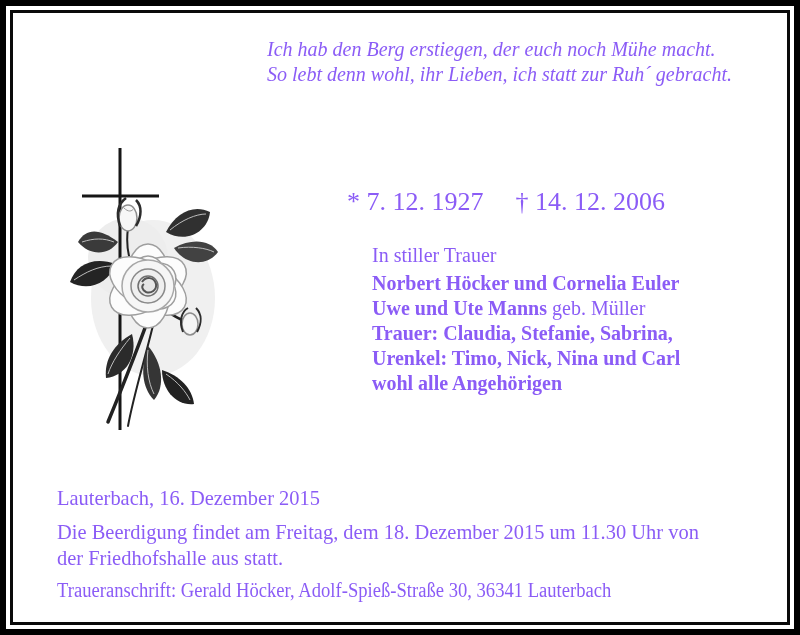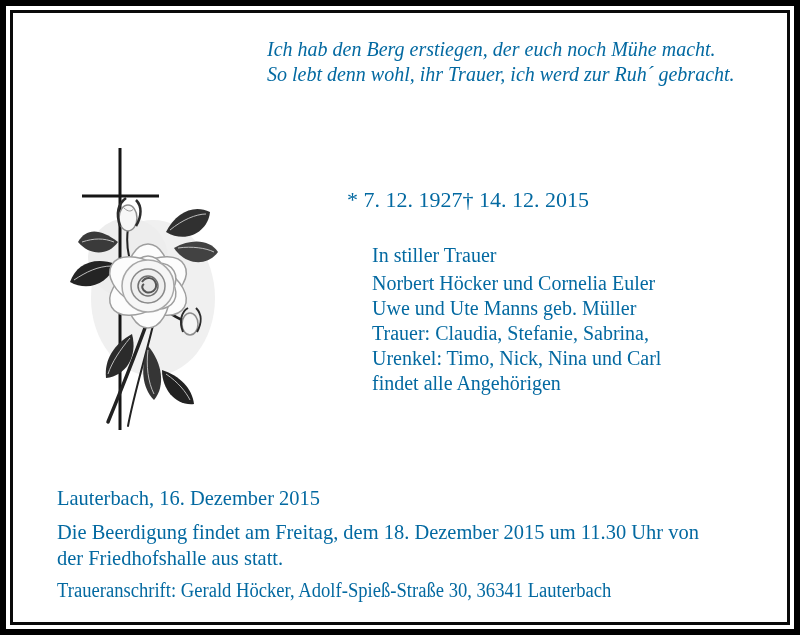--- a/index.html
+++ b/index.html
@@ -1,54 +1,54 @@
 <!DOCTYPE html>
 <html><head>
 <meta charset="utf-8">
 <style>
   html,body{margin:0;padding:0;background:#fff;}
   .page{
     position:relative;width:800px;height:635px;box-sizing:border-box;
     background:#fff;border:6px solid #000;padding:4px;
-    font-family:"Liberation Serif","DejaVu Serif",serif;color:#0369a1;
+    font-family:"Liberation Serif","DejaVu Serif",serif;color:#8b5cf6;
   }
   .inner{
     position:relative;width:100%;height:100%;box-sizing:border-box;
     border:3px solid #0a0a0a;overflow:hidden;background:#fff;
   }
   .abs{position:absolute;}
   .epigraph{
     left:254px;top:24px;font-style:italic;font-size:20px;line-height:25px;
     white-space:nowrap;
   }
   .title{
     left:325px;top:114px;width:270px;text-align:center;
     font-weight:bold;font-size:50px;line-height:1.05;white-space:nowrap;
   }
   .dates{
-    left:334px;top:174px;font-size:22px;display:flex;white-space:nowrap;
+    left:334px;top:174px;font-size:26px;display:flex;gap:32px;white-space:nowrap;
   }
   .intro{left:359px;top:231px;font-size:20px;}
   .mourners{left:359px;top:258px;font-size:20px;line-height:25px;width:420px;}
-  .mourners .b{font-weight:normal;}
+  .mourners .b{font-weight:bold;}
   .cond{transform:scaleX(0.93);transform-origin:0 50%;white-space:nowrap;}
   .dateline{left:44px;top:472px;font-size:22px;}
   .funeral{left:44px;top:506px;font-size:22px;line-height:26px;}
   .address{left:44px;top:566px;font-size:20px;}
   .art{left:45px;top:125px;}
 </style>
 </head>
 <body>
 
 <div class="page">
   <div class="inner">
 
     <div class="abs epigraph">
       <div>Ich hab den Berg erstiegen, der euch noch Mühe macht.</div>
-      <div>So lebt denn wohl, ihr Trauer, ich werd zur Ruh´ gebracht.</div>
+      <div>So lebt denn wohl, ihr Lieben, ich statt zur Ruh´ gebracht.</div>
     </div>
 
     <svg class="abs art" width="175" height="305" viewBox="0 0 175 305" aria-hidden="true">
 
       <ellipse cx="95" cy="160" rx="62" ry="78" fill="#f0f0f0"></ellipse>
       <ellipse cx="70" cy="120" rx="40" ry="40" fill="#ededed"></ellipse>
 
       <g stroke="#161616" stroke-width="3">
         <line x1="62" y1="10" x2="62" y2="292"></line>
         <line x1="24" y1="58" x2="101" y2="58"></line>
@@ -105,30 +105,30 @@
         </g>
         <circle r="26" fill="#f6f6f6" stroke="#a8a8a8" stroke-width="1.5"></circle>
         <circle r="17" fill="#efefef" stroke="#8a8a8a" stroke-width="1.5"></circle>
         <circle r="10" fill="#e6e6e6" stroke="#6f6f6f" stroke-width="1.5"></circle>
         <path d="M-6,-4 C-2,-10 6,-9 8,-2 C9,4 3,8 -2,6 C-6,4 -7,0 -4,-2" fill="none" stroke="#555" stroke-width="2"></path>
       </g>
     </svg>
 
     <div class="abs dates">
       <span>* 7. 12. 1927</span>
-      <span>† 14. 12. 2015</span>
+      <span>† 14. 12. 2006</span>
     </div>
 
     <div class="abs intro">In stiller Trauer</div>
     <div class="abs mourners">
       <div><span class="b">Norbert Höcker und Cornelia Euler</span><span></span></div>
       <div><span class="b">Uwe und Ute Manns</span><span> geb. Müller</span></div>
       <div><span class="b">Trauer: Claudia, Stefanie, Sabrina,</span><span></span></div>
       <div><span class="b">Urenkel: Timo, Nick, Nina und Carl</span><span></span></div>
-      <div><span class="b">findet alle Angehörigen</span><span></span></div>
+      <div><span class="b">wohl alle Angehörigen</span><span></span></div>
     </div>
 
     <div class="abs dateline cond">Lauterbach, 16. Dezember 2015</div>
     <div class="abs funeral cond">
       <div>Die Beerdigung findet am Freitag, dem 18. Dezember 2015 um 11.30 Uhr von</div>
       <div>der Friedhofshalle aus statt.</div>
     </div>
     <div class="abs address cond">Traueranschrift: Gerald Höcker, Adolf-Spieß-Straße 30, 36341 Lauterbach</div>
 
   </div>

